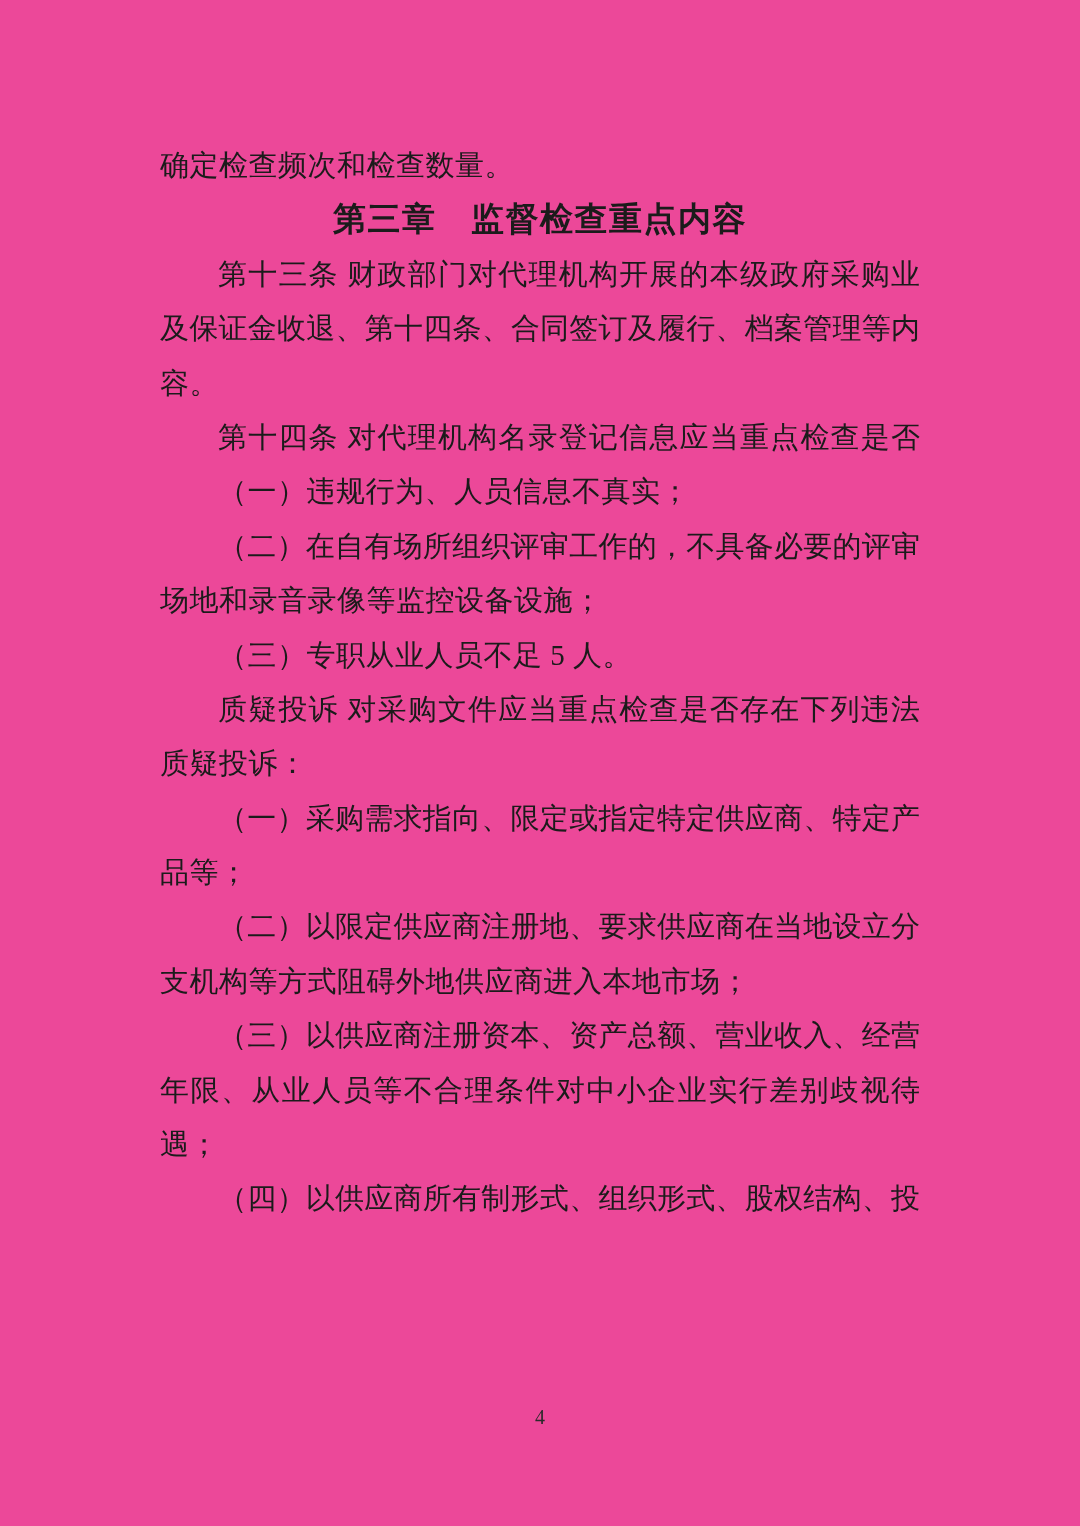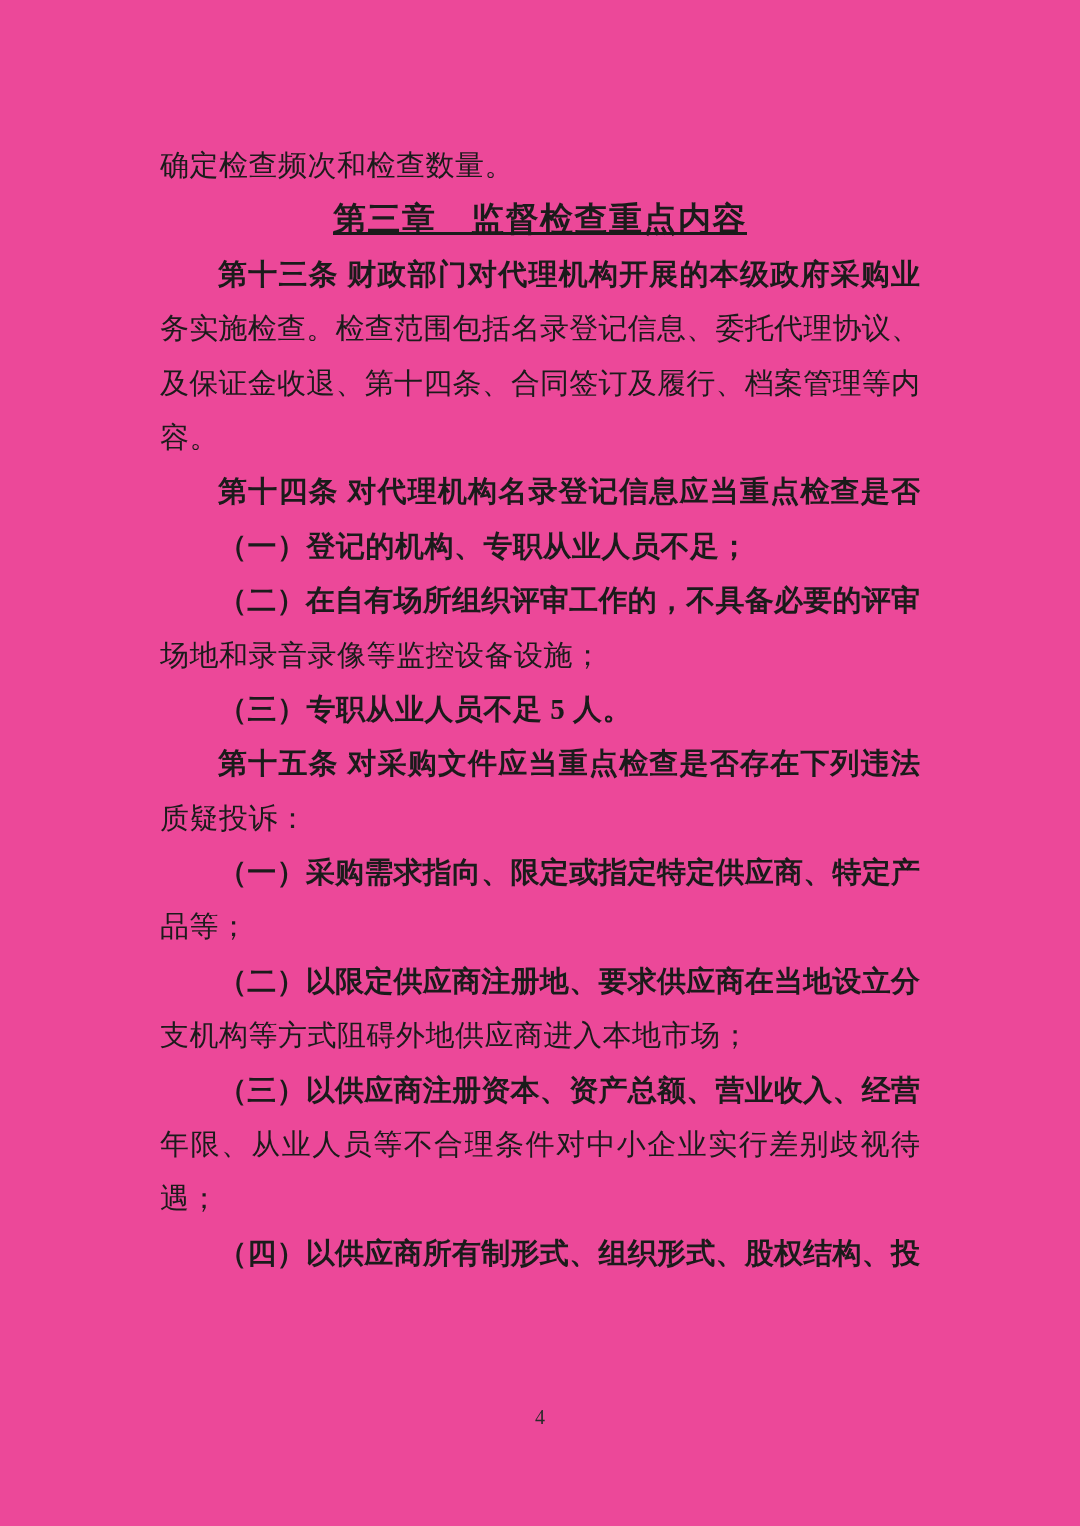--- a/index.html
+++ b/index.html
@@ -30,60 +30,57 @@
     text-align: left;
     white-space: normal;
   }
   .tline.just {
     text-align: justify;
     text-align-last: justify;
     letter-spacing: 0;
   }
   .tline.ind {
     text-indent: 2em;
-    font-weight: bold;
   }
   .tline.chapter {
     font-family: "Liberation Sans", "DejaVu Sans", sans-serif;
     font-weight: bold;
     font-size: 33px;
     text-align: right;
     text-align-last: center;
     letter-spacing: 1.5px;
     text-indent: 0;
-    text-decoration: underline;
   }
   .pagenum {
     position: absolute;
     top: 1402px;
     left: 0;
     width: 100%;
     text-align: center;
     font-size: 20px;
     line-height: 30px;
     color: #2a2a2a;
   }
 </style>
 </head>
 <body>
 
 <div class="page">
   <div class="content">
     <div class="tline">确定检查频次和检查数量。</div>
     <div class="tline chapter">第三章　监督检查重点内容</div>
     <div class="tline ind just">第十三条 财政部门对代理机构开展的本级政府采购业</div>
-    <div class="tline just">务实施检查。检查范围包括名录登记信息、委托代理协议、</div>
     <div class="tline just">及保证金收退、第十四条、合同签订及履行、档案管理等内</div>
     <div class="tline">容。</div>
     <div class="tline ind just">第十四条 对代理机构名录登记信息应当重点检查是否</div>
-    <div class="tline ind">（一）登记的机构、专职从业人员不足；</div>
+    <div class="tline ind">（一）违规行为、人员信息不真实；</div>
     <div class="tline ind just">（二）在自有场所组织评审工作的，不具备必要的评审</div>
     <div class="tline">场地和录音录像等监控设备设施；</div>
     <div class="tline ind">（三）专职从业人员不足 5 人。</div>
-    <div class="tline ind just">第十五条 对采购文件应当重点检查是否存在下列违法</div>
+    <div class="tline ind just">质疑投诉 对采购文件应当重点检查是否存在下列违法</div>
     <div class="tline">质疑投诉：</div>
     <div class="tline ind just">（一）采购需求指向、限定或指定特定供应商、特定产</div>
     <div class="tline">品等；</div>
     <div class="tline ind just">（二）以限定供应商注册地、要求供应商在当地设立分</div>
     <div class="tline">支机构等方式阻碍外地供应商进入本地市场；</div>
     <div class="tline ind just">（三）以供应商注册资本、资产总额、营业收入、经营</div>
     <div class="tline just">年限、从业人员等不合理条件对中小企业实行差别歧视待</div>
     <div class="tline">遇；</div>
     <div class="tline ind just">（四）以供应商所有制形式、组织形式、股权结构、投</div>
   </div>

